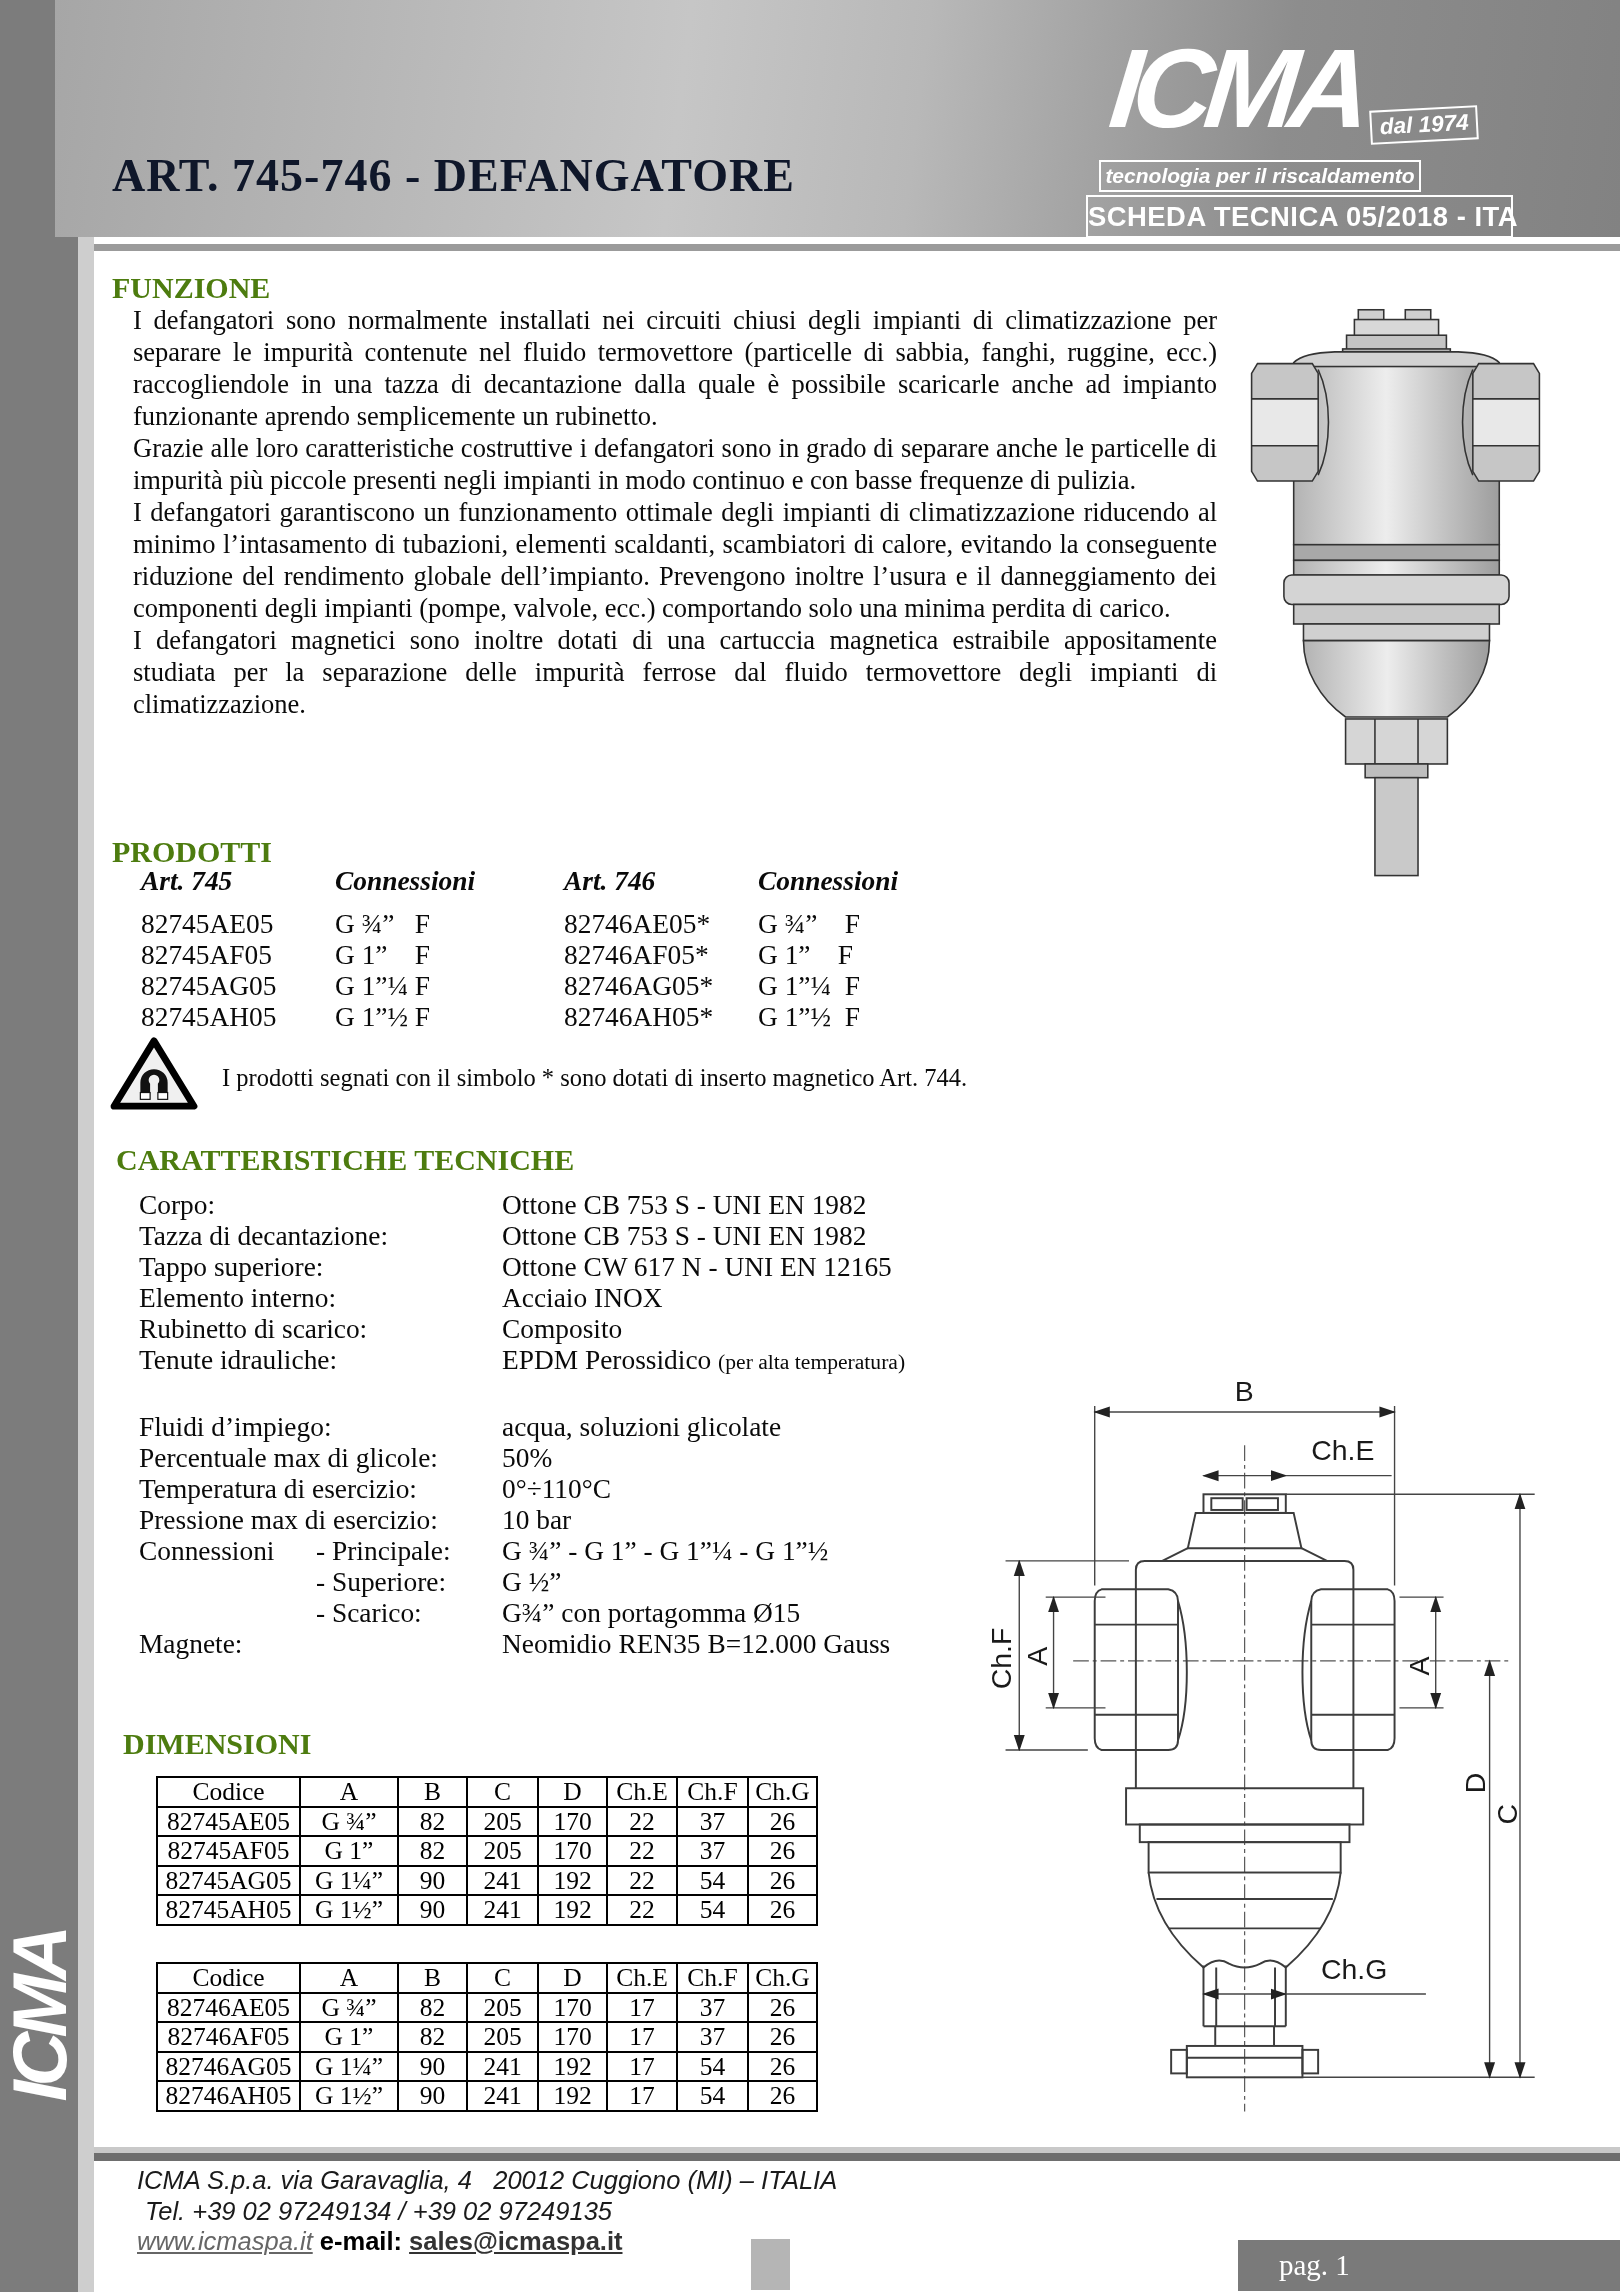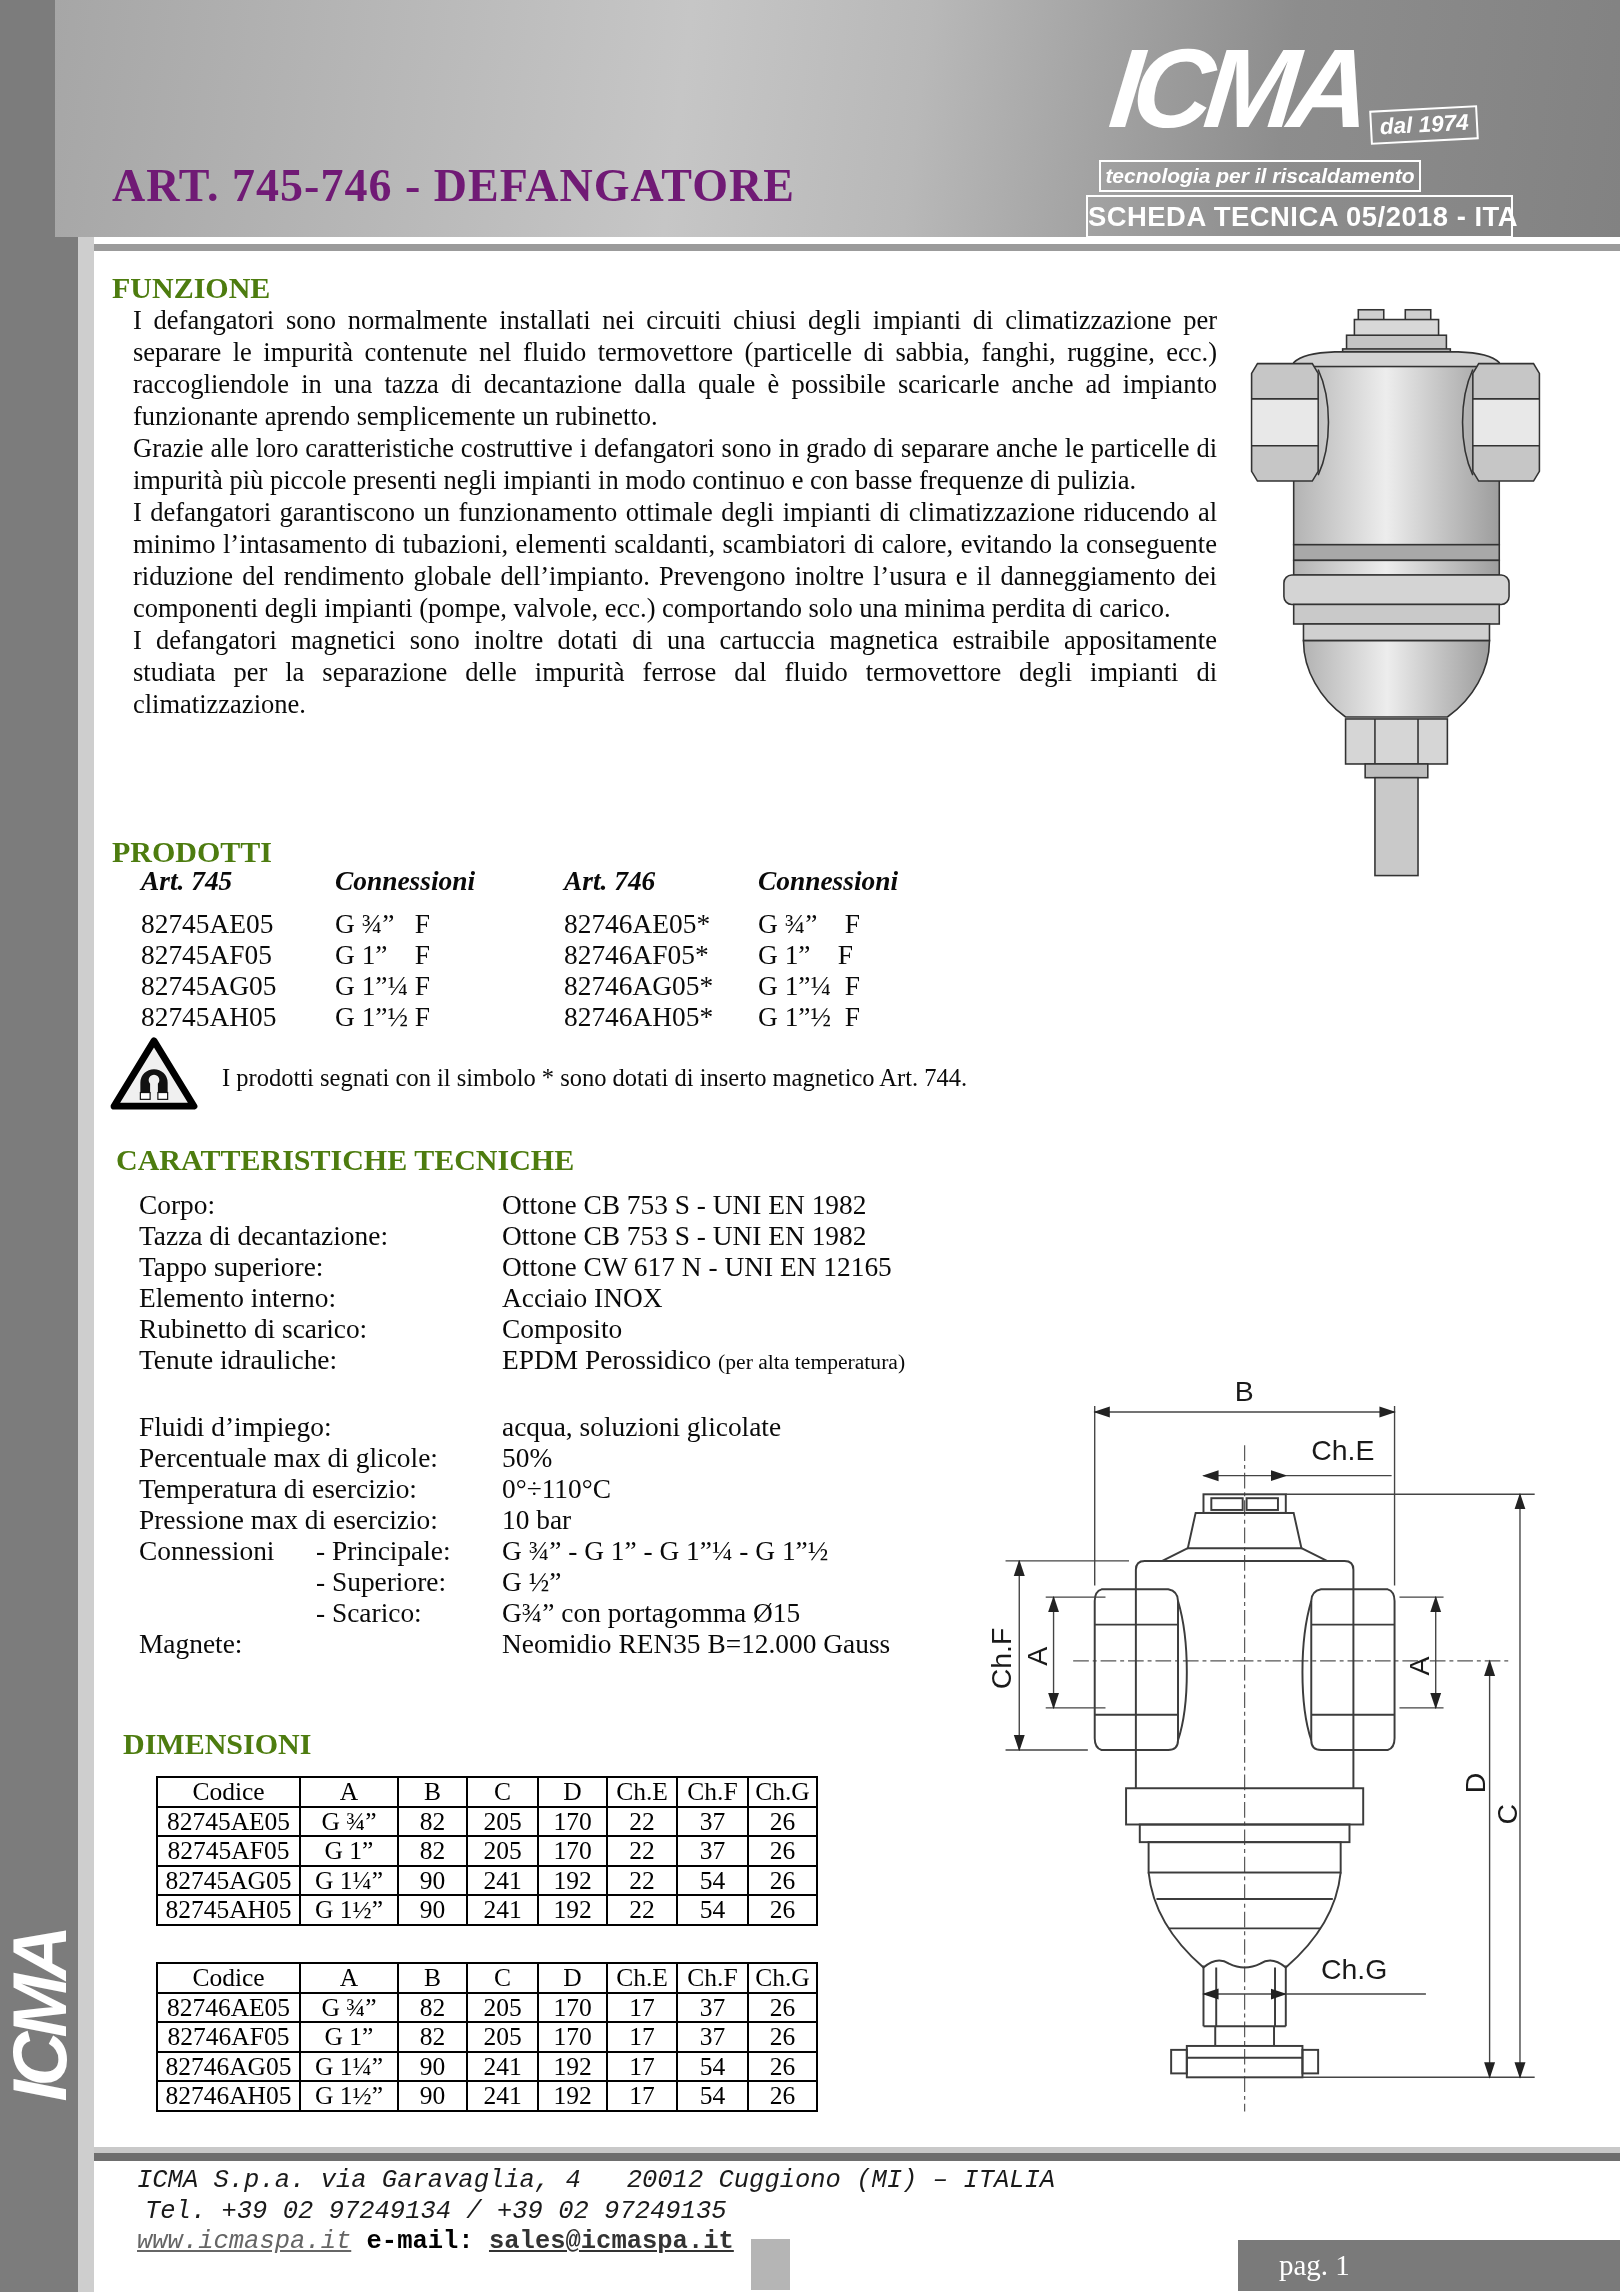--- a/index.html
+++ b/index.html
@@ -3,21 +3,21 @@
 <meta charset="utf-8">
 <style>
   html,body{margin:0;padding:0;}
   body{width:1620px;height:2293px;background:#fff;font-family:"Liberation Serif",serif;}
   .page{position:relative;width:1620px;height:2293px;overflow:hidden;background:#fff;}
 
   
   .corner-block{position:absolute;left:0;top:0;width:55px;height:237px;background:#7c7c7c;}
   .header-band{position:absolute;left:55px;top:0;width:1565px;height:237px;
     background:linear-gradient(97deg,#a6a6a6 0%,#c6c6c6 40%,#b8b8b8 55%,#8d8d8d 78%,#828282 100%);}
-  .page-title{position:absolute;left:112px;top:159px;font-size:46px;font-weight:bold;color:#701a75;
+  .page-title{position:absolute;left:112px;top:149px;font-size:46px;font-weight:bold;color:#0f172a;
     letter-spacing:1px;font-family:"Liberation Serif",serif;white-space:pre;}
   .logo-icma{position:absolute;left:1111px;top:33px;color:#fff;font-family:"Liberation Sans",sans-serif;
     font-style:italic;font-weight:bold;font-size:112px;line-height:1;letter-spacing:-8.8px;transform:skewX(-6deg);}
   .logo-since{position:absolute;left:1370px;top:108px;border:2px solid #fff;color:#fff;
     font-family:"Liberation Sans",sans-serif;font-style:italic;font-weight:bold;font-size:22.5px;
     padding:2px 7.8px;transform:rotate(-3deg);white-space:pre;}
   .logo-tagline{position:absolute;left:1099px;top:160px;width:318px;height:28px;border:2px solid #fff;
     color:#fff;font-family:"Liberation Sans",sans-serif;font-style:italic;font-weight:bold;font-size:21px;
     text-align:center;line-height:28px;white-space:pre;}
   .scheda-box{position:absolute;left:1086px;top:195px;width:423px;height:39px;border:2.9px solid #fff;
@@ -59,21 +59,21 @@
   
   .dim-table{position:absolute;left:156px;border-collapse:collapse;font-size:25.5px;color:#000;border-radius:26px;}
   .dim-table td,.dim-table th{border:2px solid #000;text-align:center;font-weight:normal;
     height:25.5px;padding:1px 2px;line-height:25.5px;white-space:pre;}
   #dim745{top:1776px;}
   #dim746{top:1962px;}
 
   
   .foot-sep1{position:absolute;left:94px;top:2147px;width:1526px;height:6.9px;background:#c9c9c9;}
   .foot-sep2{position:absolute;left:94px;top:2153px;width:1526px;height:7.8px;background:#6e6e6e;}
-  .foot-line{position:absolute;font-family:Liberation Mono, monospace;font-style:italic;
+  .foot-line{position:absolute;font-family:Liberation Sans, sans-serif;font-style:italic;
     font-size:25.5px;color:#1a1a1a;white-space:pre;}
   #foot1{left:137px;top:2166px;}
   #foot2{left:145px;top:2197px;}
   #foot3{left:137px;top:2227px;}
   .www-link{color:#666;text-decoration:underline;}
   .email-label{font-style:normal;font-weight:bold;color:#000;}
   .email-link{font-style:normal;font-weight:bold;text-decoration:underline;color:#333;}
   .mini-box{position:absolute;left:751px;top:2239px;width:39px;height:51px;background:#b5b5b5;}
   .pag-box{position:absolute;left:1238px;top:2240px;width:382px;height:51px;background:#7a7a7a;
     color:#fff;font-size:29px;display:flex;align-items:center;padding-left:41px;box-sizing:border-box;white-space:pre;}

